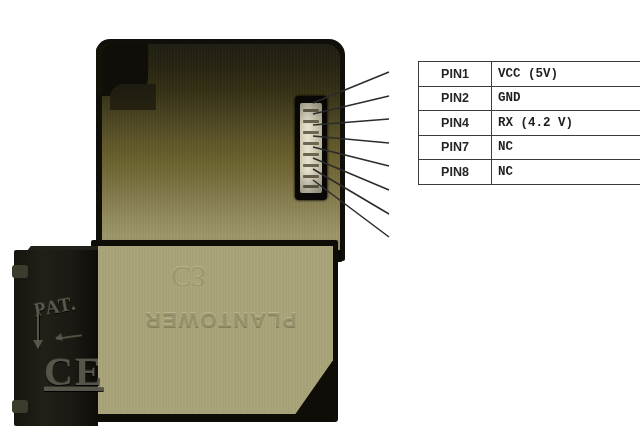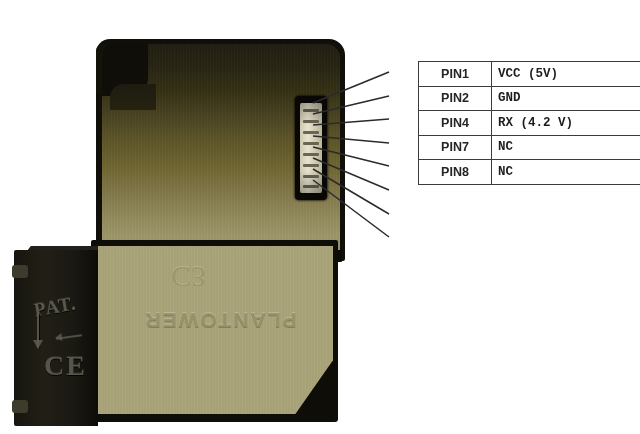--- a/index.html
+++ b/index.html
@@ -267,26 +267,27 @@
     bottom: -1px;
     border-left: 5px solid transparent;
     border-right: 5px solid transparent;
     border-top: 9px solid rgba(95,93,80,0.85);
   }
   .ce-mark {
     position: absolute;
     left: 44px;
     top: 334px;
     font-family: "Liberation Serif", serif;
-    font-size: 28px;
+    font-size: 40px;
     font-weight: 700;
     letter-spacing: 2px;
     color: rgba(92,90,78,0.95);
     text-shadow: 0 1px 0 rgba(0,0,0,.85), 0 -1px 0 rgba(150,148,130,0.2);
     line-height: 1;
+    text-decoration: underline;
   }
   .ce-tick {
     position: absolute;
     left: 56px;
     top: 318px;
     width: 26px;
     height: 2px;
     background: rgba(95,93,80,0.8);
     transform: rotate(-8deg);
   }

